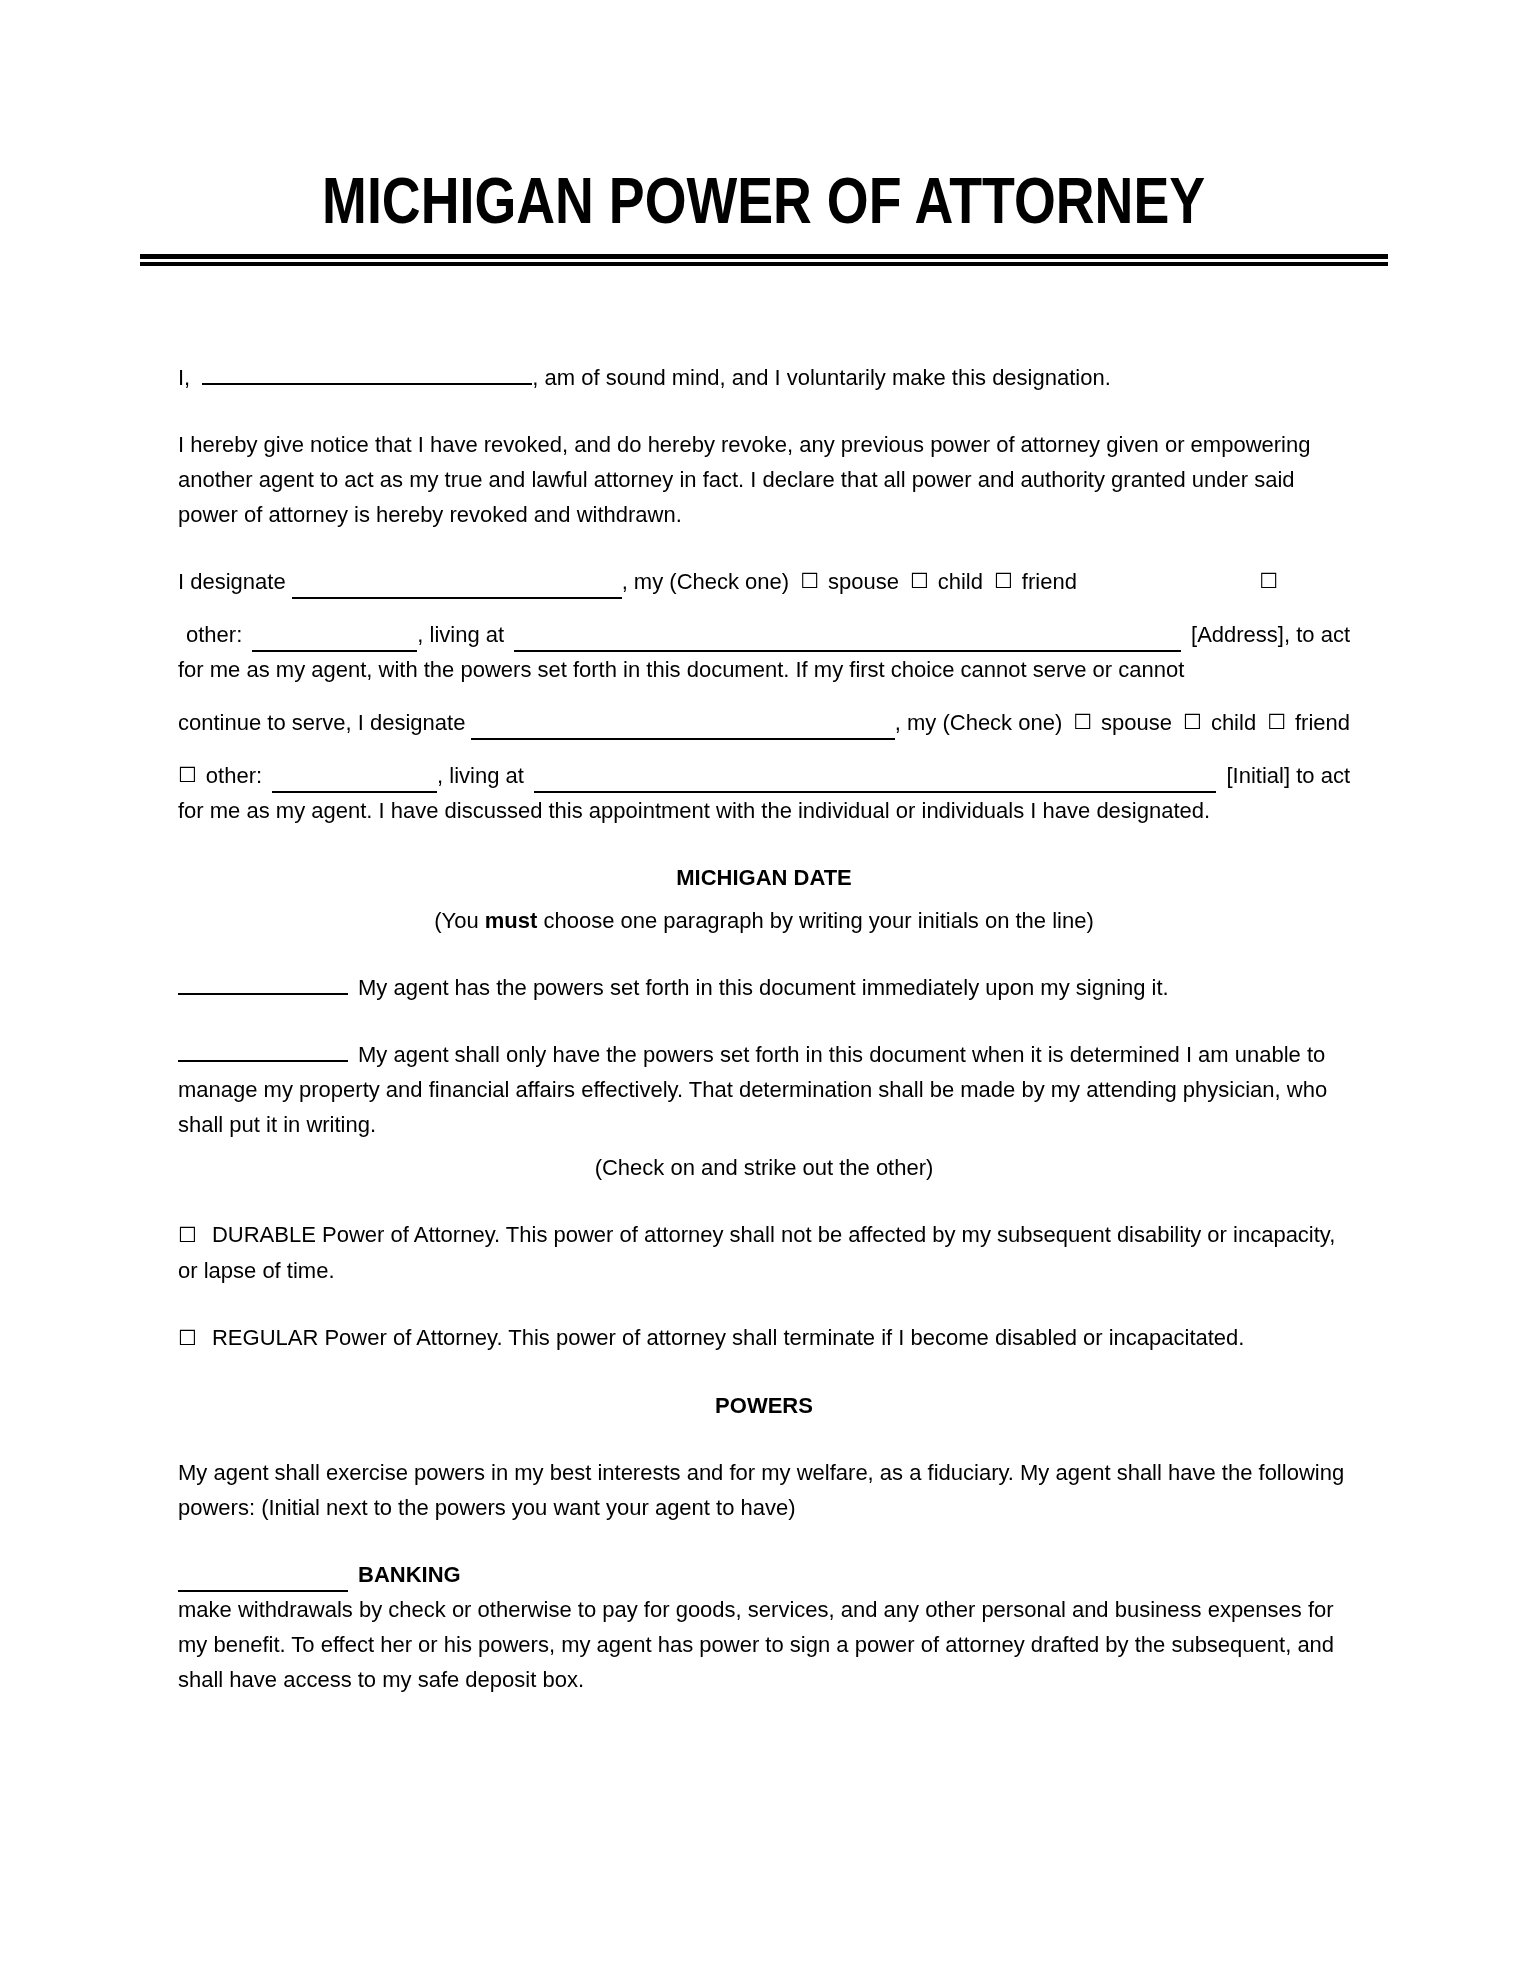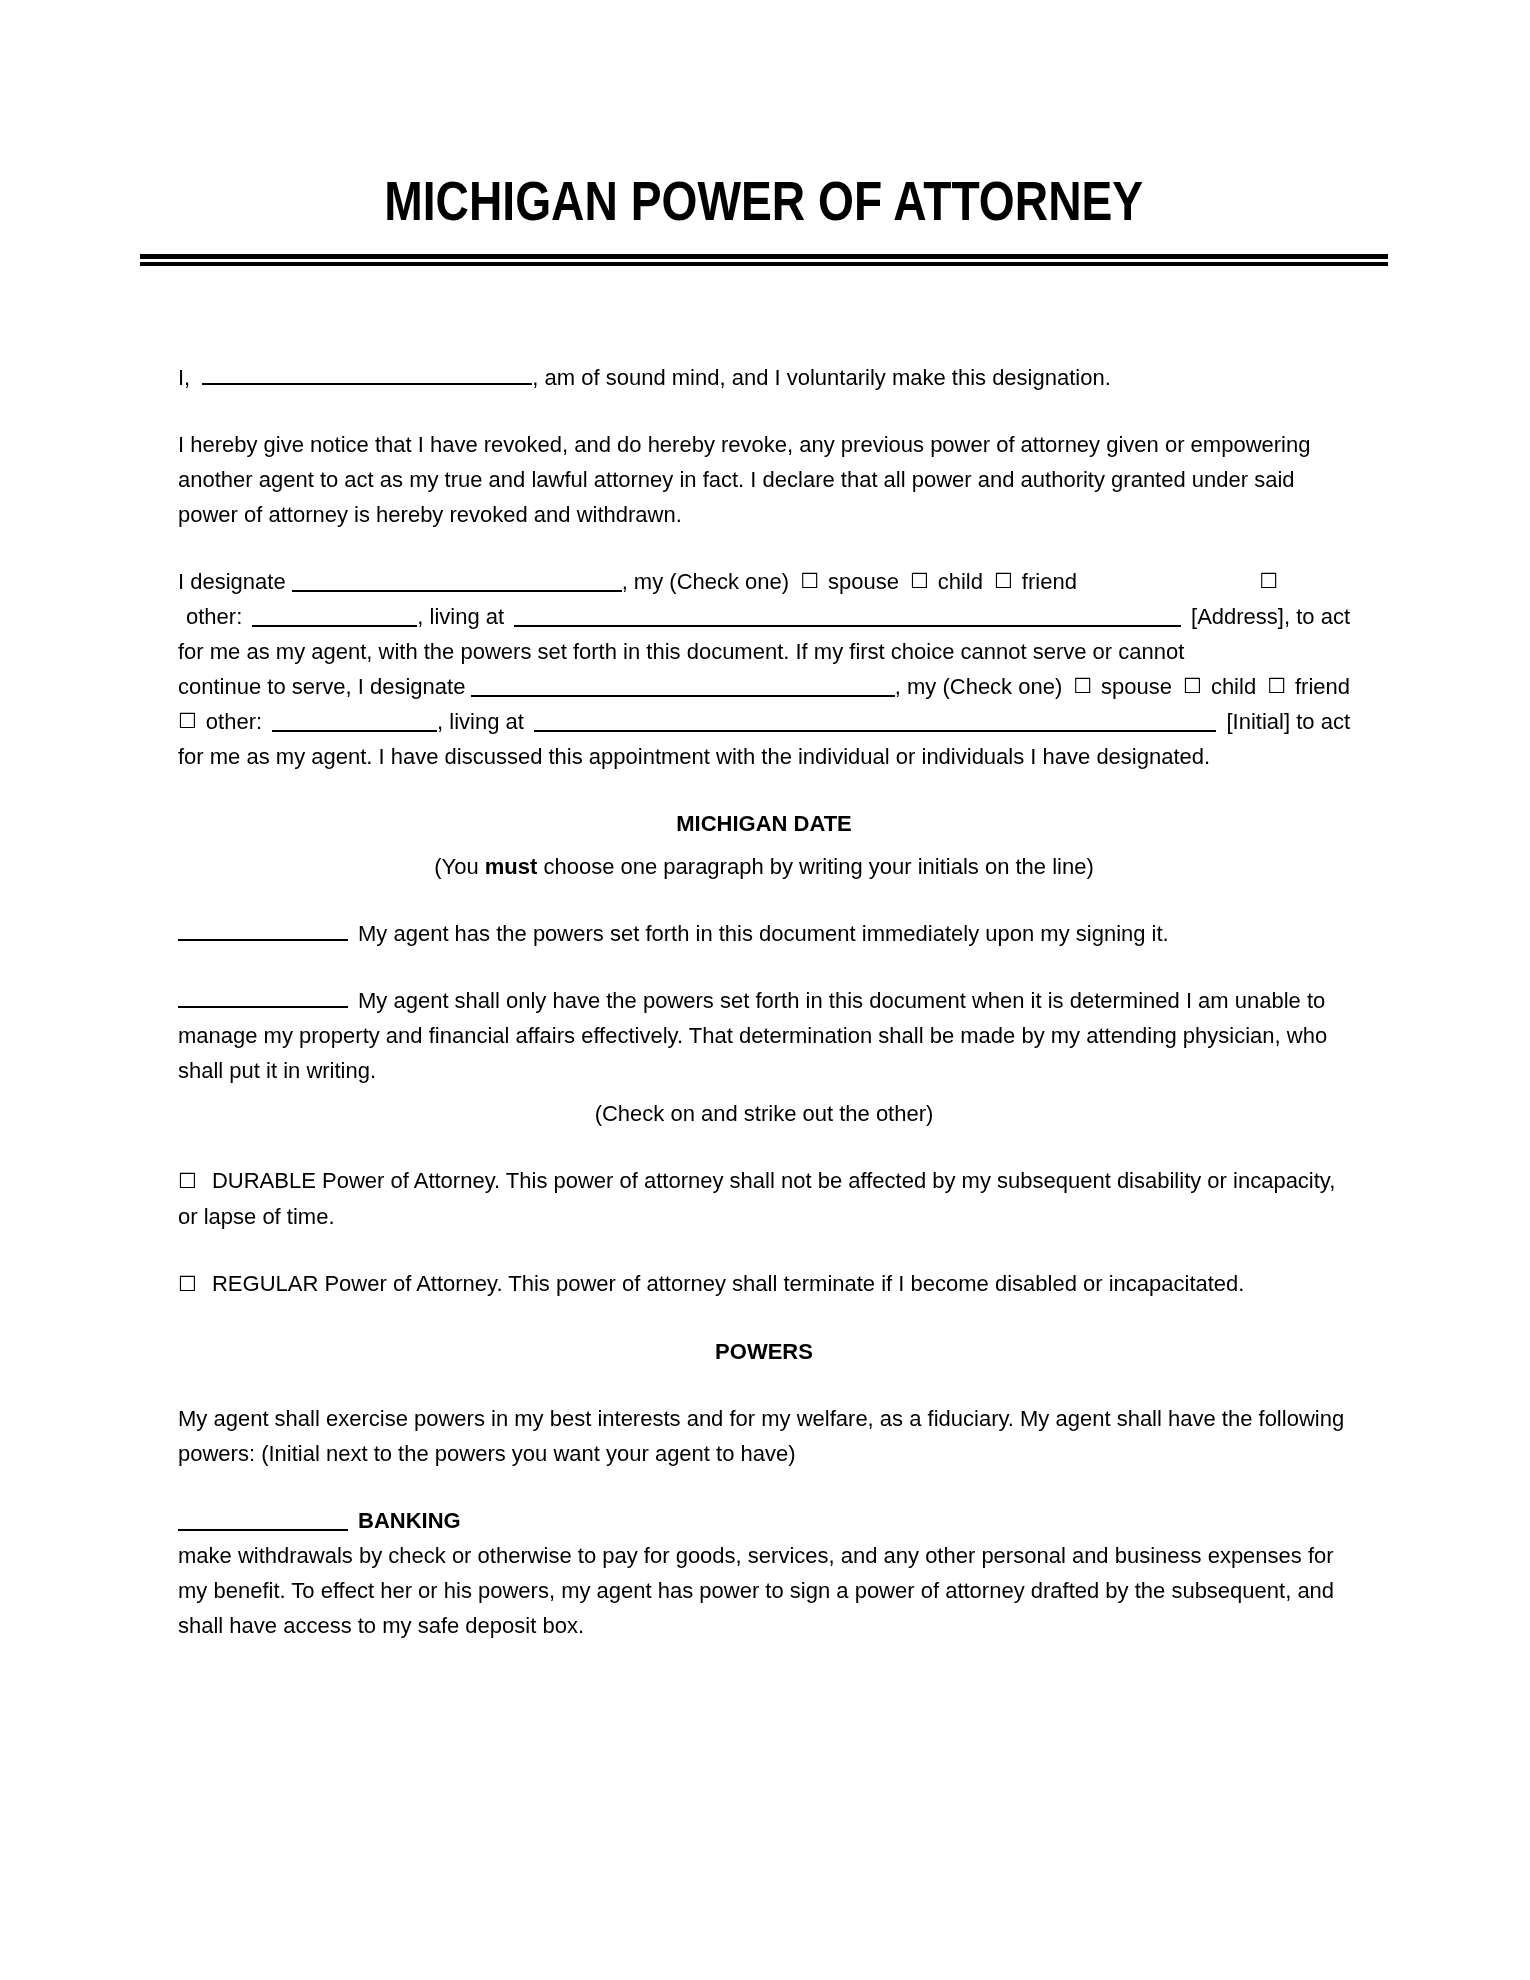--- a/index.html
+++ b/index.html
@@ -13,21 +13,21 @@
     font-size: 22px;
     line-height: 35px;
     -webkit-font-smoothing: antialiased;
   }
   .page { padding: 160px 180px 0 178px; }
 
   
   .doc-title {
     text-align: center;
     font-weight: bold;
-    font-size: 55px;
+    font-size: 64px;
     line-height: 82px;
     white-space: nowrap;
   }
   .doc-title .squeeze {
     display: inline-block;
     transform: scaleX(0.84);
     transform-origin: 50% 50%;
     letter-spacing: 0px;
   }
   .title-rule {
@@ -53,22 +53,23 @@
     vertical-align: baseline;
   }
   .blank-intro   { width: 330px; }
   .blank-name    { width: 330px; }
   .blank-other   { width: 165px; }
   .blank-initial { width: 170px; margin-right: 10px; }
 
   
   .dline {
     display: flex;
-    align-items: center;
+    align-items: flex-end;
     white-space: nowrap;
+    margin-top: 18px;
   }
   .dline .grow { flex: 1 1 auto; }
   .spacer { flex: 1 1 auto; }
   .cb {
     font-family: "DejaVu Sans", sans-serif;
     font-size: 21px;
   }
   .cb-gap   { margin-left: 11px; }
   .cb-label { margin-left: 9px; }
   .mleft6   { margin-left: 6px; }

